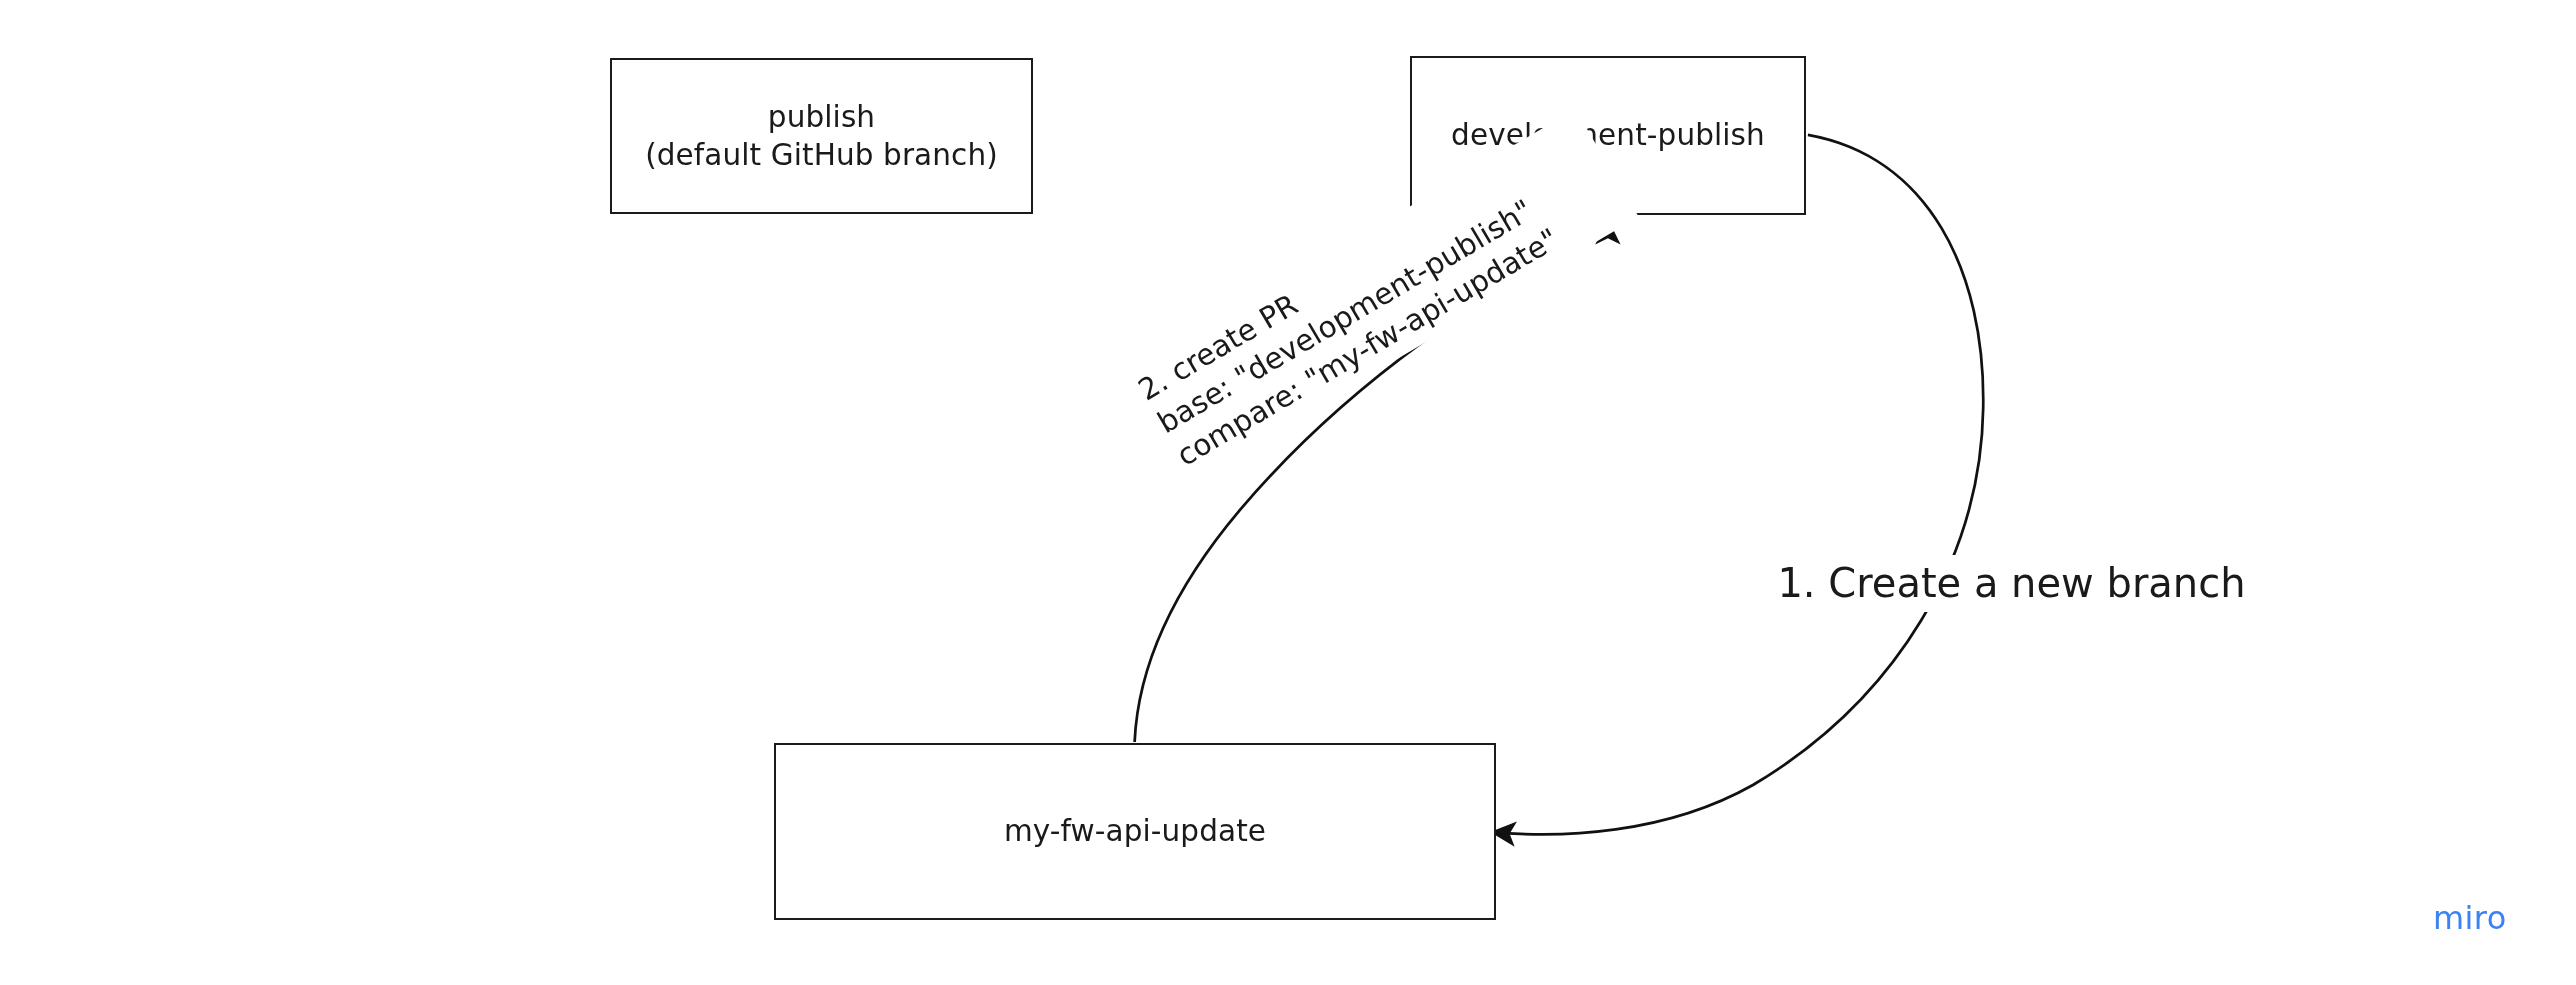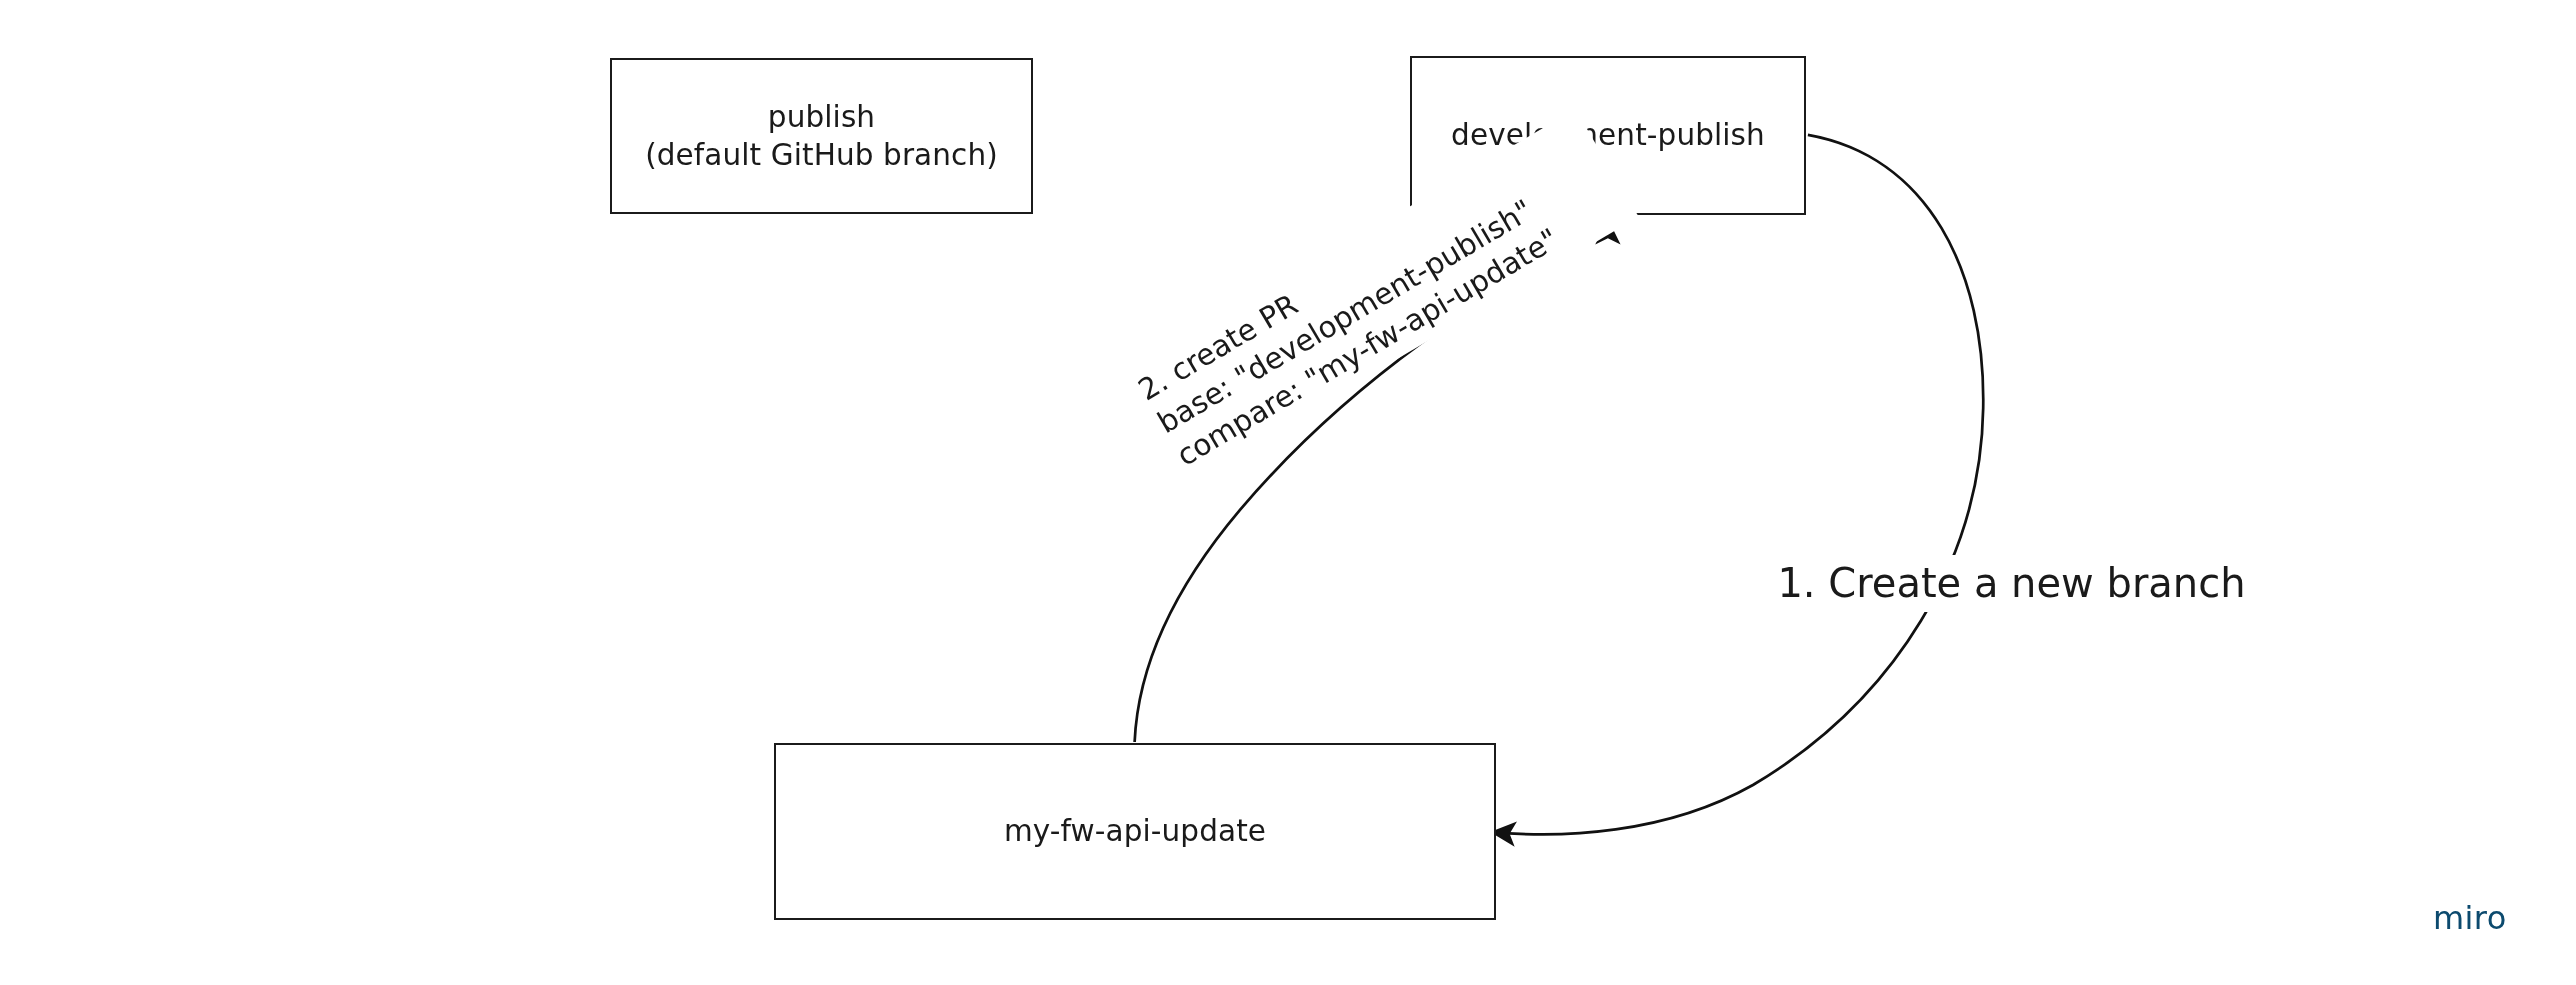--- a/index.html
+++ b/index.html
@@ -91,21 +91,21 @@
     transform-origin: 0 0;
     font-size: 29.5px;
     line-height: 1.30;
   }
   #watermark-miro {
     position: absolute;
     left: 2433px;
     top: 899px;
     font-size: 32px;
     letter-spacing: 0.4px;
-    color: #0c4a6e;
+    color: #3b82f6;
     font-weight: 400;
     user-select: none;
   }
 </style>
 </head>
 <body>
 
 <div id="canvas">
 
   <svg class="edge-layer" viewBox="0 0 3233 1237">

